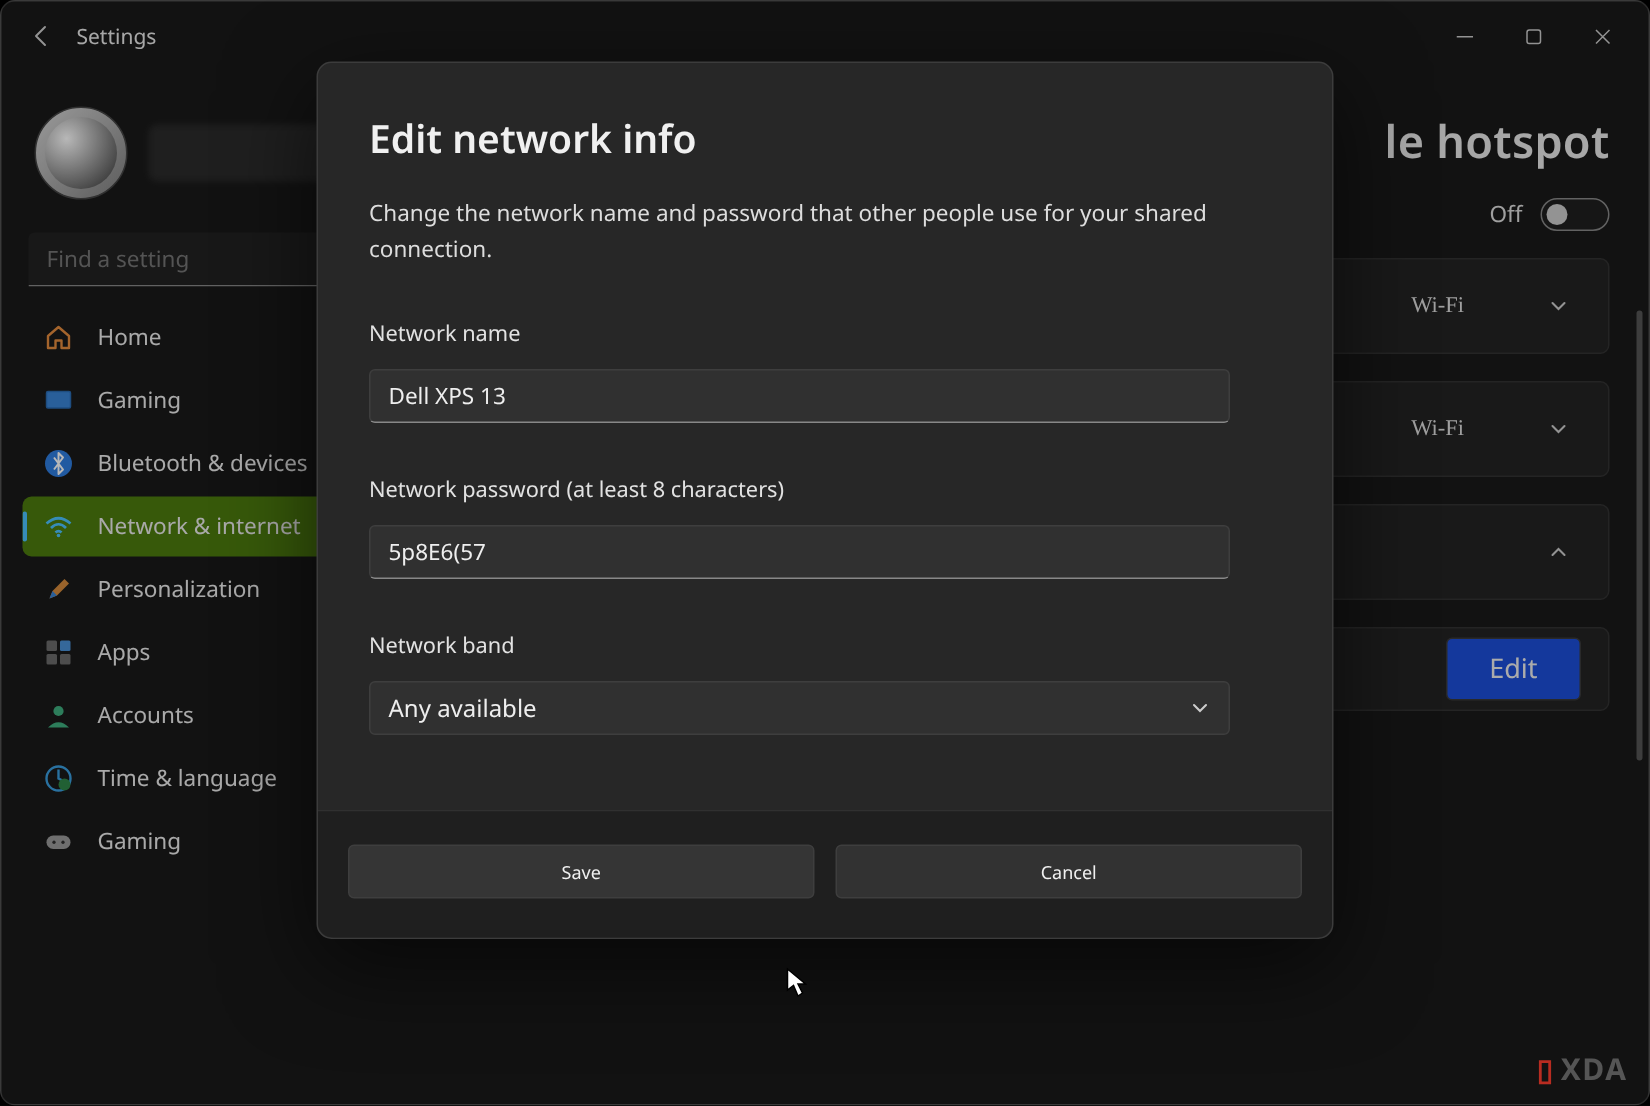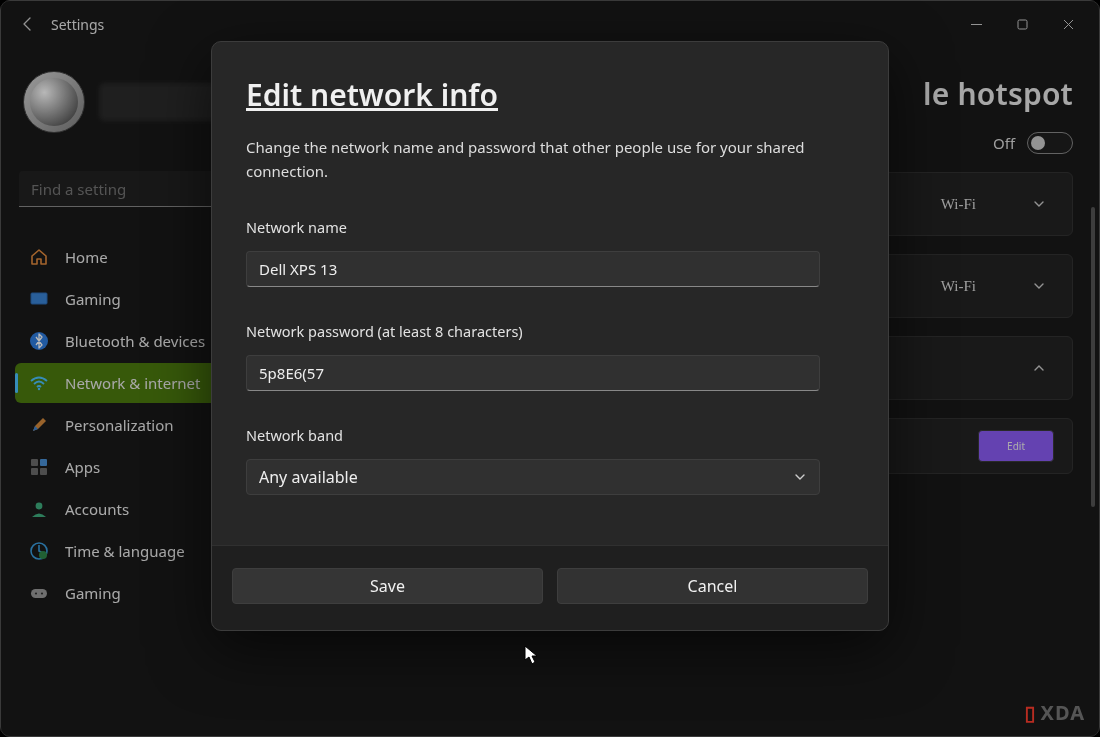--- a/index.html
+++ b/index.html
@@ -11,21 +11,21 @@
   }
   
   .titlebar { height: 46px; display: flex; align-items: center; padding: 12px 8px; }
   .back-btn { width: 38px; height: 38px; display:flex;align-items:center;justify-content:center; border-radius:4px; color:#ccc; }
   .titlebar-title { font-size: 14px; color:#e8e8e8; margin-left: 4px; }
   .win-controls { margin-left:auto; display:flex; }
   .win-btn { width:46px; height:32px; display:flex;align-items:center;justify-content:center; color:#ccc; }
 
   .body-row { display:flex; height:calc(100% - 46px); }
   
-  .sidebar { width:300px; padding: 0 10px; display:flex; flex-direction:column; gap:16px; }
+  .sidebar { width:300px; padding: 0 10px; display:flex; flex-direction:column; gap:0; }
   .profile { display:flex; align-items:center; gap:14px; padding: 24px 12px 18px 12px; }
   .avatar { width:62px; height:62px; border-radius:50%; background: linear-gradient(135deg,#d6d6d6,#808080); border:1px solid #444; position:relative; overflow:hidden; }
   .avatar::after{content:"";position:absolute;inset:6px;background:radial-gradient(circle at 30% 30%,#fff,#333);border-radius:50%;}
   .profile-blur { height:38px; flex:1; background: rgba(60,60,60,.5); border-radius:6px; filter: blur(2px); }
 
   .search { margin: 4px 8px 14px 8px; background:#222; border-bottom:1px solid #888; border-radius:4px 4px 0 0; height:36px; display:flex; align-items:center; padding:0 12px; }
   .search input { background:transparent; border:none; outline:none; color:#bdbdbd; font-size:15px; width:100%; }
 
   .nav { display:flex; flex-direction:column; gap:2px; padding: 0 4px; }
   .nav-item { display:flex; align-items:center; gap:16px; height:40px; padding:0 14px; border-radius:6px; color:#eaeaea; font-size:15px; white-space:nowrap; overflow:hidden; position:relative;}
@@ -36,45 +36,45 @@
   
   .main { flex:1; padding: 26px 26px 0 26px; position:relative; overflow:hidden; }
   .page-title { font-size:30px; font-weight:600; letter-spacing:.2px; white-space:nowrap; }
   .card { height:64px; background:#232323; border:1px solid #333; border-radius:6px; display:flex; align-items:center; padding:0 18px; color:#ddd; margin-top:18px; justify-content:flex-end; gap:48px;}
   .card .sel { font-size:15px;font-family:Liberation Serif, serif; }
   .top-toggle { display:flex; align-items:center; gap:12px; justify-content:flex-end; margin-top:18px; }
   .toggle-pill { width:46px; height:22px; border-radius:11px; border:1px solid #888; background:#1f1f1f; position:relative; }
   .toggle-pill::after{content:"";position:absolute;left:3px;top:3px;width:14px;height:14px;border-radius:50%;background:#ccc;}
   .chev { width:14px;height:14px; }
   .expand-btn { width:30px; height:30px; display:flex;align-items:center;justify-content:center;}
-  .edit-btn { padding: 8px 28px; background:#8b5cf6; border:1px solid #3a3a3a; border-radius:4px; font-size:10px; color:#eee; margin-left:auto;text-align:right;}
+  .edit-btn { padding: 8px 28px; background:#1d4ed8; border:1px solid #3a3a3a; border-radius:4px; font-size:18px; color:#eee; margin-left:auto;text-align:right;}
   .scan-row { text-align:center; color:#ddd; font-size:15px; margin-top:18px; }
 
   
   .vscroll { position:absolute; right:4px; top:160px; width:4px; height:300px; background:#555; border-radius:2px; }
 
   
   .watermark { position:absolute; right:14px; bottom:10px; font-size:20px; font-weight:700; color:#777; letter-spacing:1px; display:flex; align-items:center; gap:4px;}
   .watermark .br { color:#ff3d2e; font-weight:900; }
 
   
   .overlay { position:absolute; inset:0; background:rgba(0,0,0,.28); display:flex; align-items:flex-start; justify-content:center; padding-top:40px; }
   .modal {
     width:678px; background:#272727; border:1px solid #3c3c3c; border-radius:10px;
     box-shadow:0 18px 60px rgba(0,0,0,.6);
     color:#f0f0f0; display:flex; flex-direction:column;
   }
   .modal-body { padding: 32px 34px 30px 34px; display:flex; flex-direction:column; gap:6px; }
-  .modal-title { font-size:30px; font-weight:600;text-decoration:underline; }
+  .modal-title { font-size:26px; font-weight:600; }
   .modal-desc { font-size:15px; color:#ddd; margin-top:14px; line-height:1.6; max-width:580px;}
   .field-label { font-size:14.5px; color:#e2e2e2; margin-top:28px; }
   .text-input { margin-top:8px; height:36px; width:574px; background:#303030; border:1px solid #3e3e3e; border-bottom:1px solid #888; border-radius:4px; padding:0 12px; color:#eee; font-size:15px; outline:none; }
   .select-input { margin-top:8px; height:36px; width:574px; background:#303030; border:1px solid #3e3e3e; border-radius:4px; padding:0 12px; color:#eee; font-size:16px; display:flex; align-items:center; justify-content:space-between;}
   .modal-footer { background:#1f1f1f; border-top:1px solid #303030; padding:22px 20px 26px 20px; display:flex; gap:14px; border-radius:0 0 10px 10px; margin-top:20px;}
-  .dlg-btn { flex:1; height:36px; background:#323232; border:1px solid #3e3e3e; border-radius:4px; color:#f0f0f0; font-size:16px; display:flex; align-items:center; justify-content:center;}
+  .dlg-btn { flex:1; height:36px; background:#323232; border:1px solid #3e3e3e; border-radius:4px; color:#f0f0f0; font-size:12px; display:flex; align-items:center; justify-content:center;}
   .dlg-btn.primary { background:#353535; }
   .cursor { position:absolute; width:14px; height:20px; pointer-events:none; }
   svg { display:block; }
 </style>
 </head>
 <body>
 
 <div class="window">
 
   <div class="titlebar">

